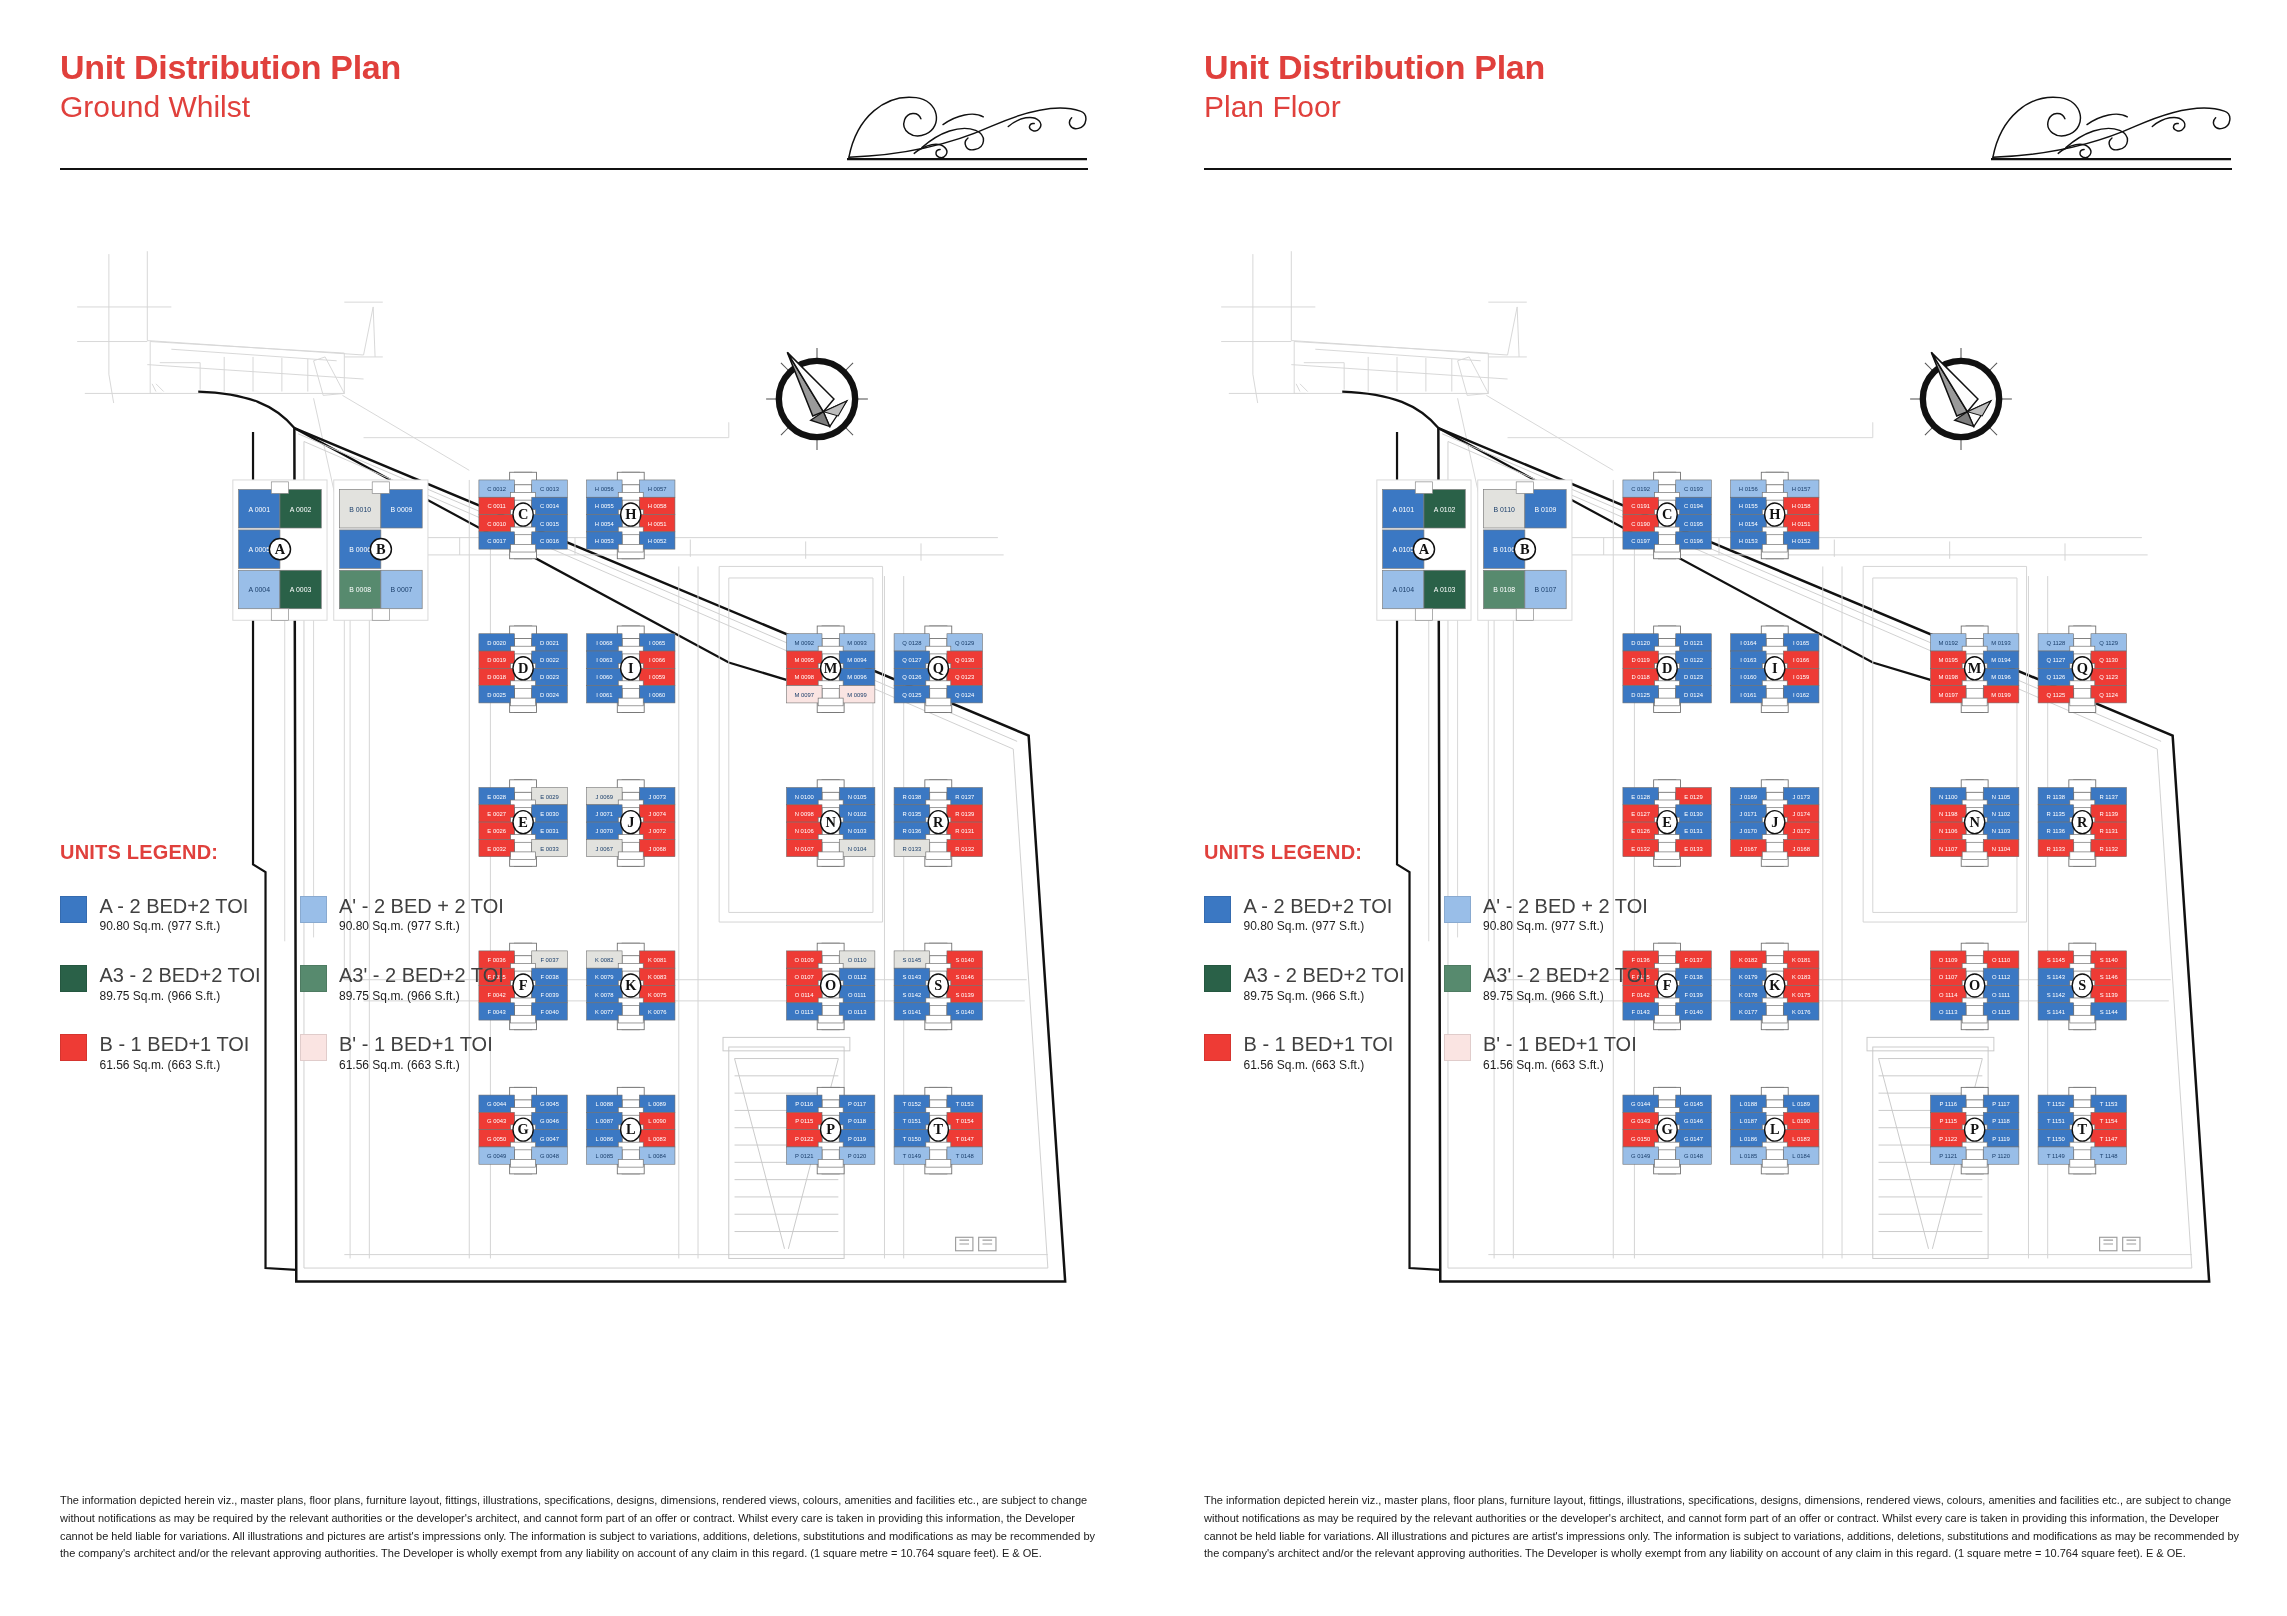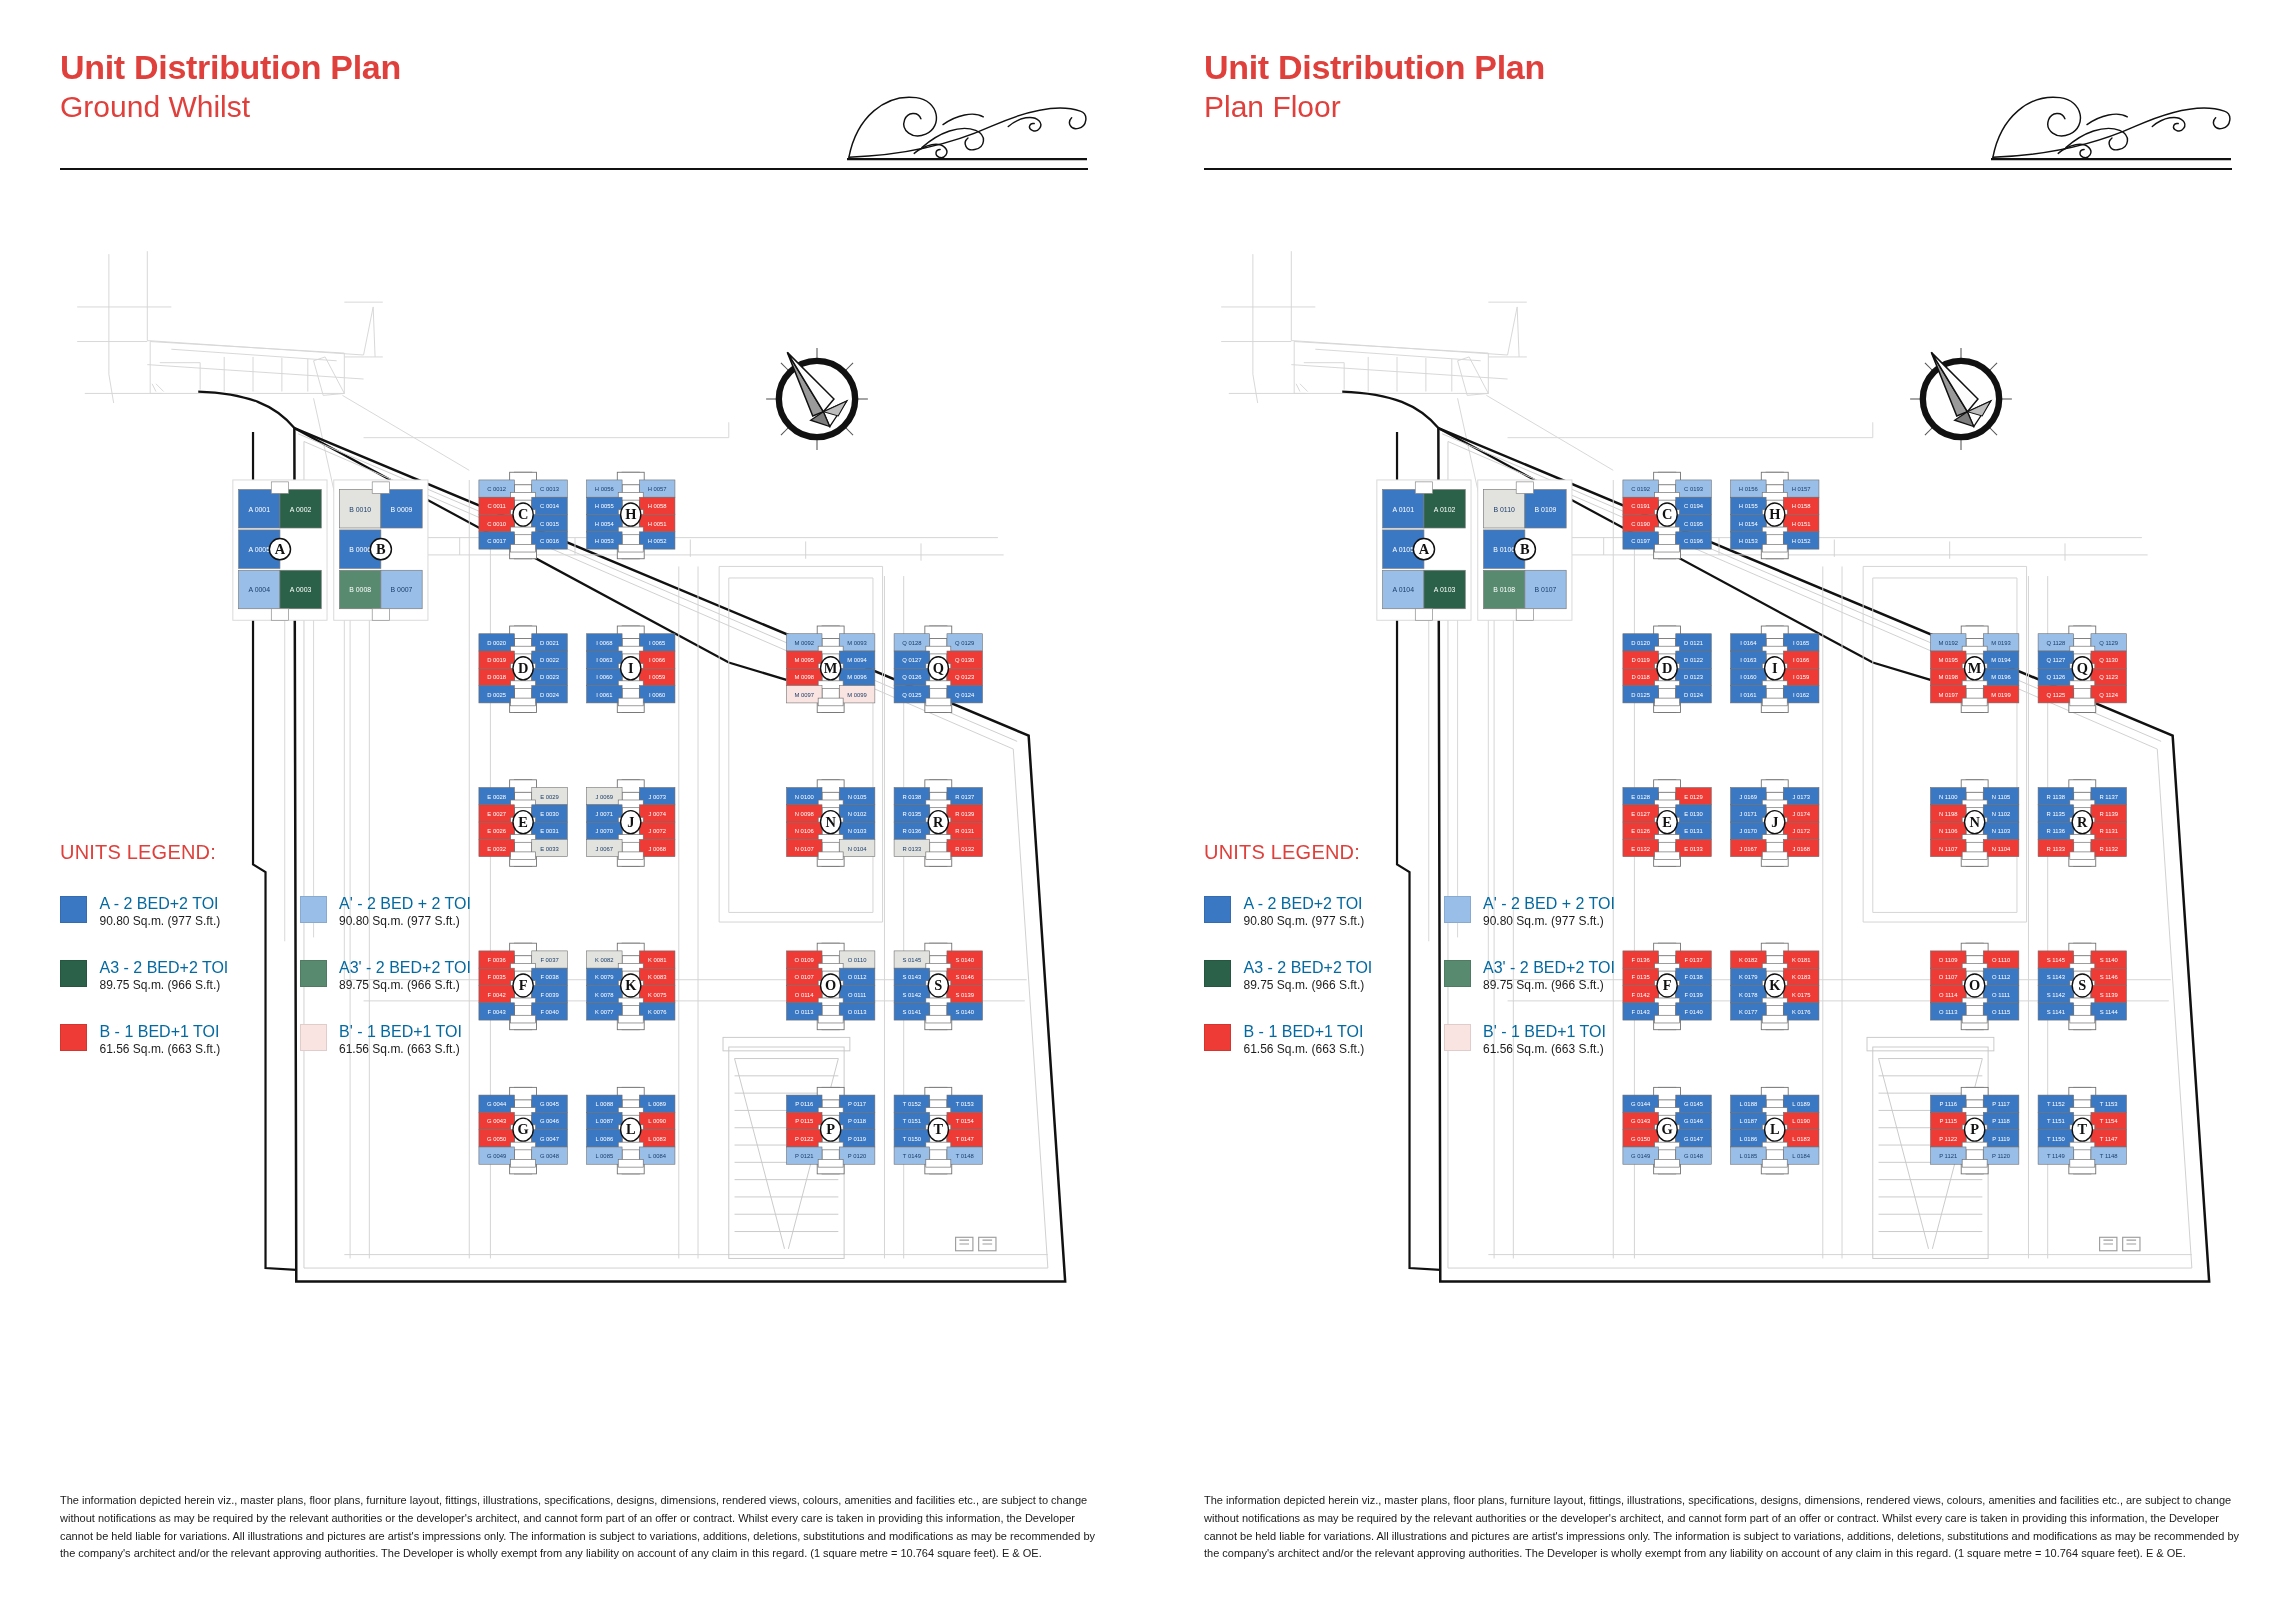--- a/index.html
+++ b/index.html
@@ -54,38 +54,38 @@
     position: absolute;
     right: 56px; top: 88px;
     width: 240px; height: 75px;
     pointer-events: none;
   }
   .flourish svg { display: block; width: 100%; height: 100%; }
 
   
   .legend { position: absolute; left: 60px; top: 841px; width: 452px; }
   .legend-title {
-    font-size: 20px; font-weight: normal; color: #e0403c;
+    font-size: 20px; font-weight: bold; color: #e0403c;
     letter-spacing: 0.2px; margin: 0 0 29px 0;
   }
   .legend-grid {
     display: grid;
     grid-template-columns: 1fr 1fr;
     column-gap: 27px;
     row-gap: 27px;
   }
   .legend-item { display: flex; align-items: flex-start; gap: 12.5px; }
   .swatch {
     width: 27px; height: 27px;
     flex: 0 0 27px;
     margin-top: 2.9px;
     border: 1px solid rgba(0,0,0,0.10);
   }
   .legend-txt { line-height: 1.32; }
-  .legend-l1 { font-size: 16px; color: #0369a1; white-space: nowrap; }
+  .legend-l1 { font-size: 20px; color: #404040; white-space: nowrap; }
   .legend-l2 { font-size: 12px; color: #1c1c1c; white-space: nowrap; }
 
   
   .plan {
     position: absolute;
     left: 56px; top: 187px;
     width: 1038px; height: 1201px;
   }
   .plan svg { display: block; width: 100%; height: 100%; }
 

